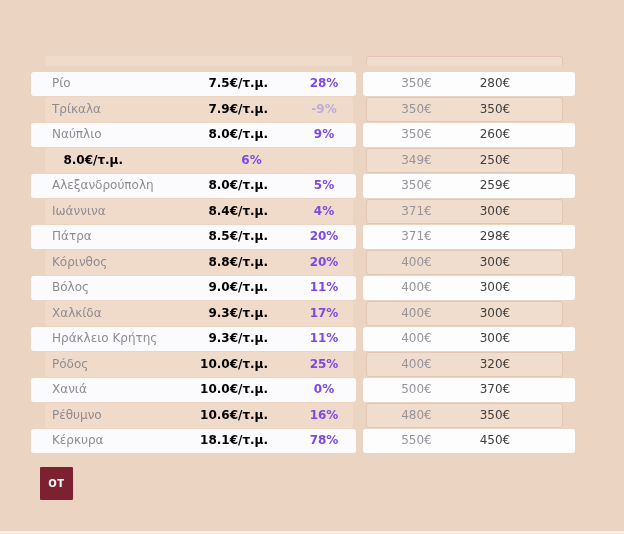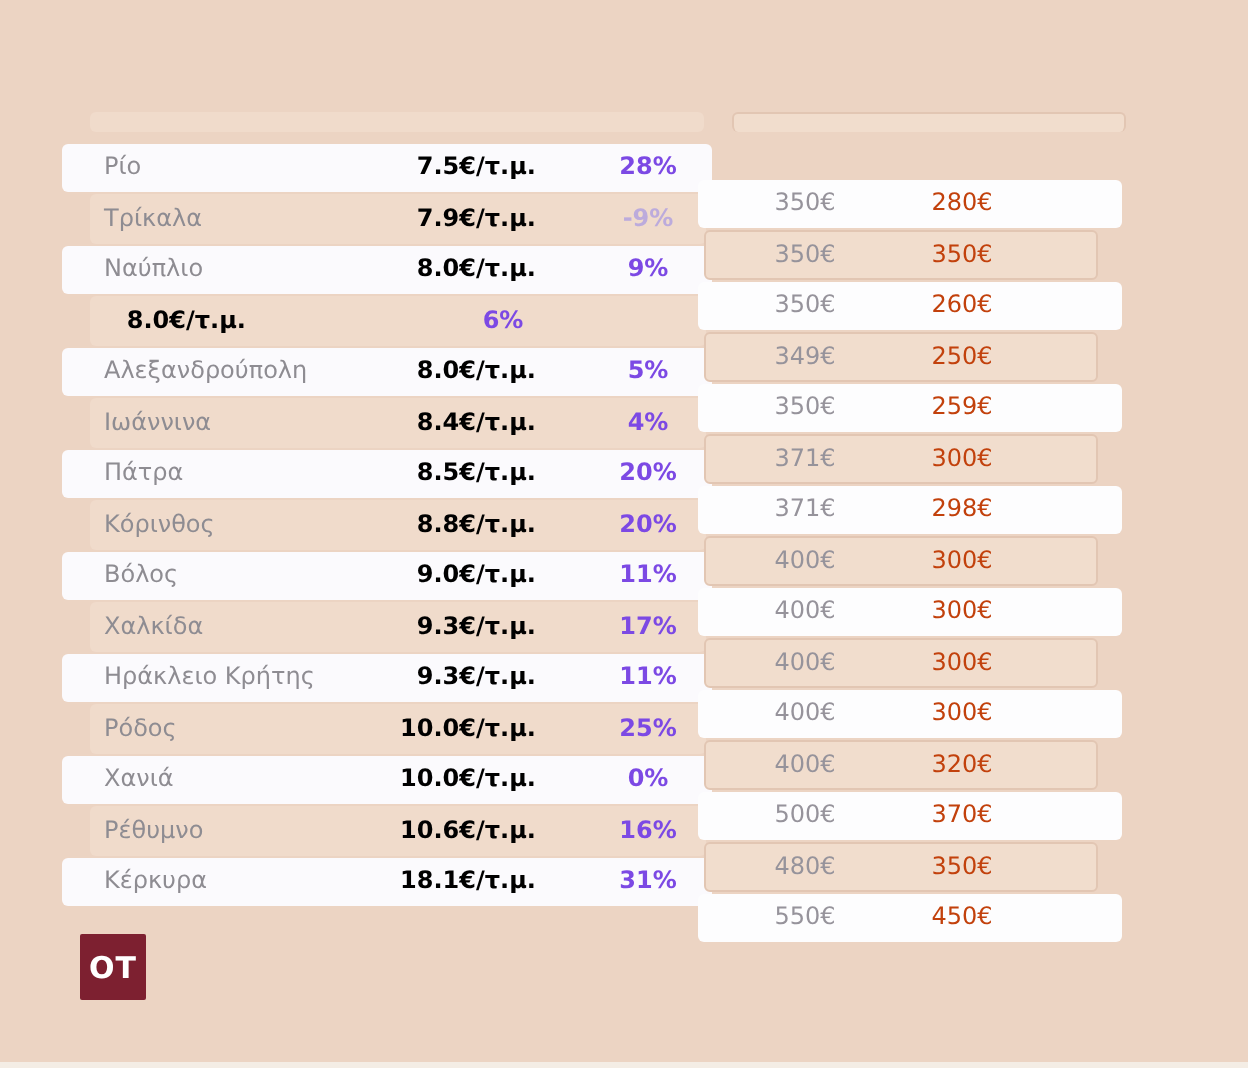--- a/index.html
+++ b/index.html
@@ -8,51 +8,51 @@
     position: relative;
     font-family: "DejaVu Sans", "Liberation Sans", sans-serif;
     background: #ecd4c3;
     overflow: hidden;
   }
   .stage { position: absolute; inset: 0; }
 
   
   .panel { position: absolute; top: 71px; }
   .panel-left  { left: 31px;  width: 325px; }
-  .panel-right { left: 349px; width: 212px; margin-top: 18px; }
+  .panel-right { left: 363px; width: 212px; }
 
   .row { position: relative; height: 25.5px; display: flex; align-items: flex-end; }
   .row::before { content: ""; position: absolute; top: 0.5px; bottom: 0.5px; left: 0; right: 0; border-radius: 3px; }
   .panel-left  .row.white::before { background: #fbfafd; }
   .panel-right .row.white::before { background: #fdfdfe; }
   .panel-left  .row.beige::before { left: 14px; right: 3px; background: #f0dbcb; }
   .panel-right .row.beige::before { left: 3px; right: 12px; background: #f1ddcd; border: 1px solid #e2c6b3; }
   .cell { position: relative; z-index: 1; font-size: 12px; line-height: 25.5px; white-space: nowrap; }
 
   
   .c-city  { width: 145px; padding-left: 21px; color: #8e8c92; }
   .c-price { width: 92px; text-align: right; color: #000000; font-weight: 700; }
   .c-pct   { flex: 1; padding-left: 24px; text-align: center; color: #7c49e4; font-weight: 600; }
   .c-pct.muted { color: #bcabdc; }
 
   
   .c-v1 { width: 107px; text-align: center; color: #96939b; }
-  .c-v2 { width: 50px;  text-align: center; color: #c2410c; }
+  .c-v2 { width: 50px;  text-align: center; color: #404040; }
 
   
   .partial { position: absolute; top: 56px; height: 10px; border-radius: 3px; }
   .partial-left  { left: 45px;  width: 307px; background: #f0dbcb; }
   .partial-right { left: 366px; width: 197px; background: #f1ddcd; border: 1px solid #e2c6b3; border-bottom: none; }
 
   
   .logo {
     position: absolute; left: 40px; top: 467px;
     width: 33px; height: 33px; border-radius: 1px;
     display: flex; align-items: center; justify-content: center;
-    font-size: 15px; font-weight: 700; letter-spacing: 0.5px;
+    font-size: 10px; font-weight: 700; letter-spacing: 0.5px;
   }
 
   
   .bottom-strip { position: absolute; left: 0; top: 531px; width: 624px; height: 3px; background: #f4ede5; }
 </style>
 </head>
 <body style="background: rgb(236, 212, 195);">
 
 <div class="stage">
 
@@ -125,21 +125,21 @@
         <span class="cell c-pct">0%</span>
       </div>
       <div class="row beige">
         <span class="cell c-city">Ρέθυμνο</span>
         <span class="cell c-price">10.6€/τ.μ.</span>
         <span class="cell c-pct">16%</span>
       </div>
       <div class="row white">
         <span class="cell c-city">Κέρκυρα</span>
         <span class="cell c-price">18.1€/τ.μ.</span>
-        <span class="cell c-pct">31%</span>
+        <span class="cell c-pct">78%</span>
       </div>
     </div>
   <div class="panel panel-right" id="panel-right">
       <div class="row white">
         <span class="cell c-v1">350€</span>
         <span class="cell c-v2">280€</span>
       </div>
       <div class="row beige">
         <span class="cell c-v1">350€</span>
         <span class="cell c-v2">350€</span>

